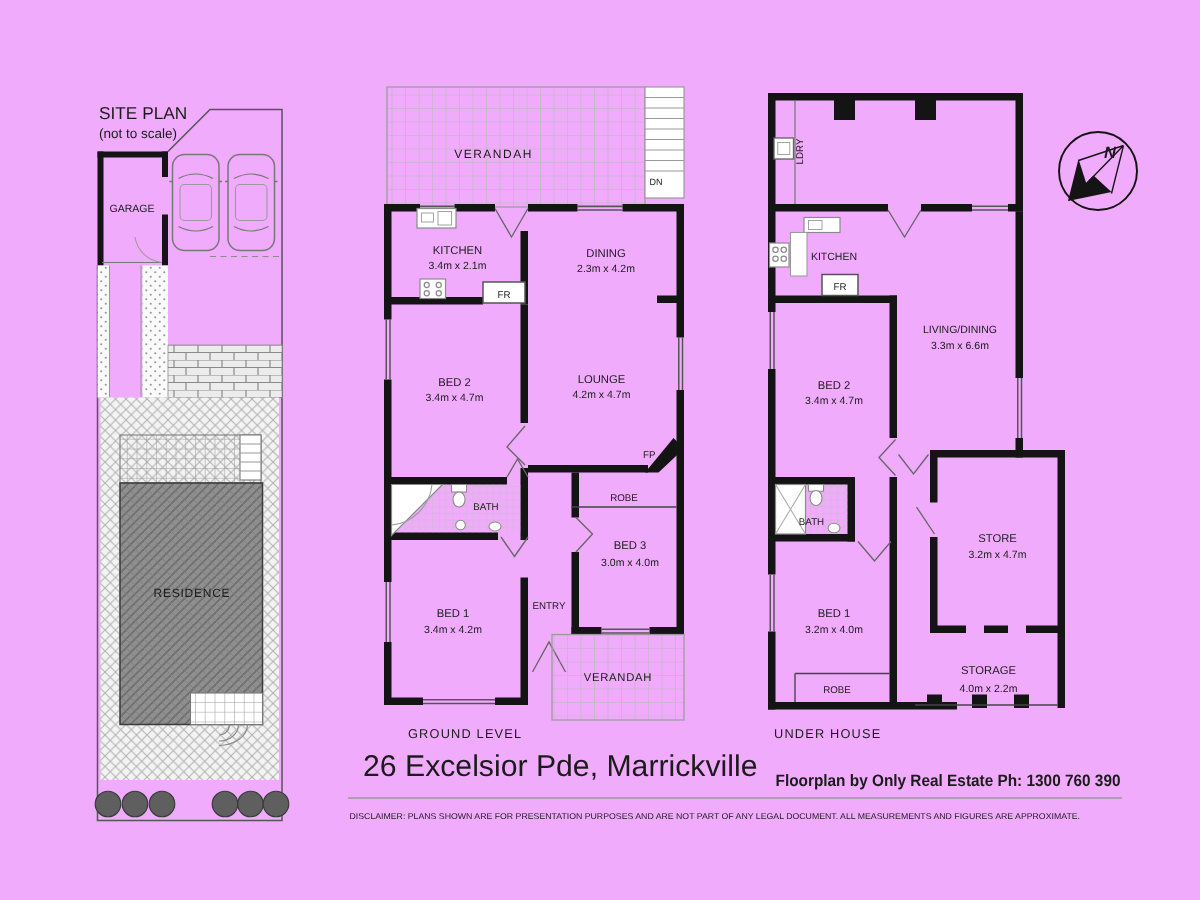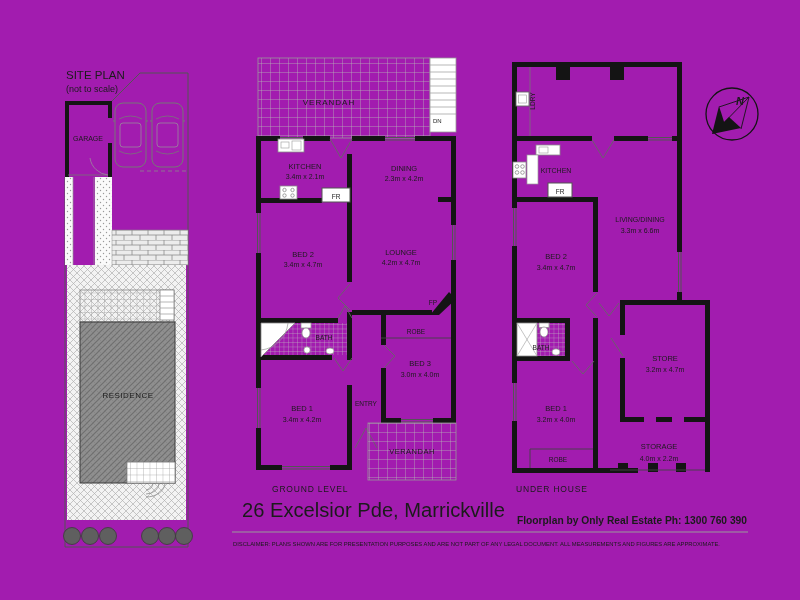--- a/index.html
+++ b/index.html
@@ -1,16 +1,16 @@
 <!DOCTYPE html>
 <html><head>
 <meta charset="utf-8">
 <style>
   html,body{margin:0;padding:0;background:#fff;}
-  #stage{position:relative;width:800px;height:600px;background:#a21caf;overflow:hidden;}
+  #stage{position:relative;width:800px;height:600px;background:#f0abfc;overflow:hidden;}
   .t{font-family:"Liberation Sans","DejaVu Sans",sans-serif;fill:#1b1b1b;}
   svg{display:block;}
 </style>
 </head>
 <body>
 
 <div id="stage">
 <svg width="800" height="600" viewBox="0 0 800 600">
   <defs>
     <pattern id="grid9" width="9" height="9" patternUnits="userSpaceOnUse">

